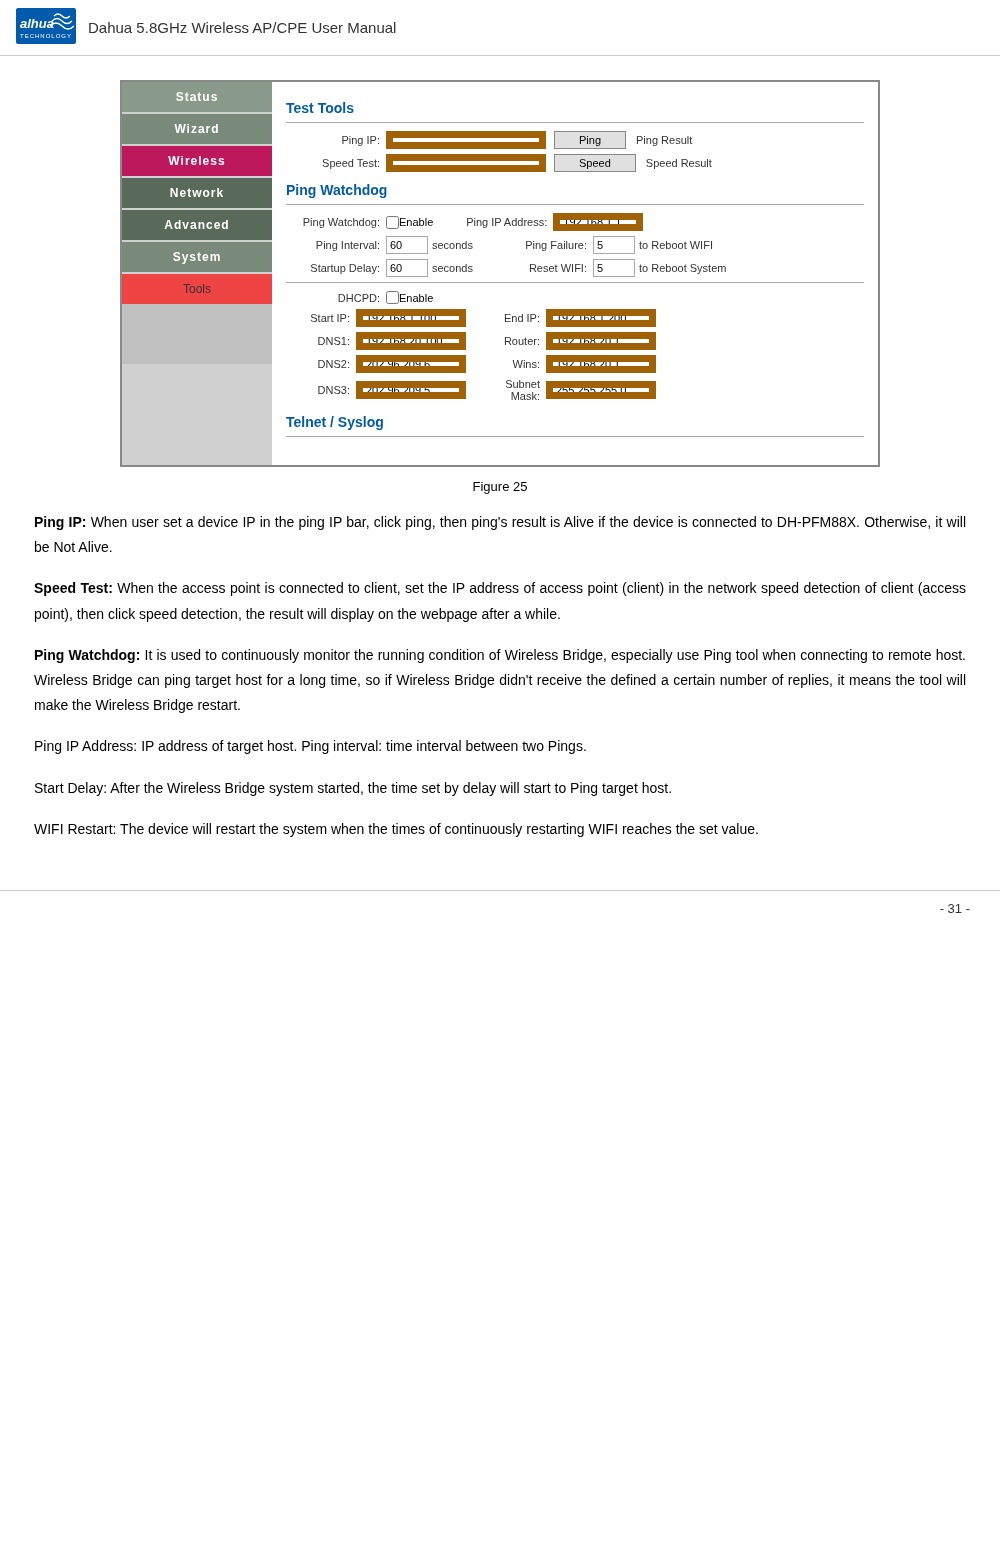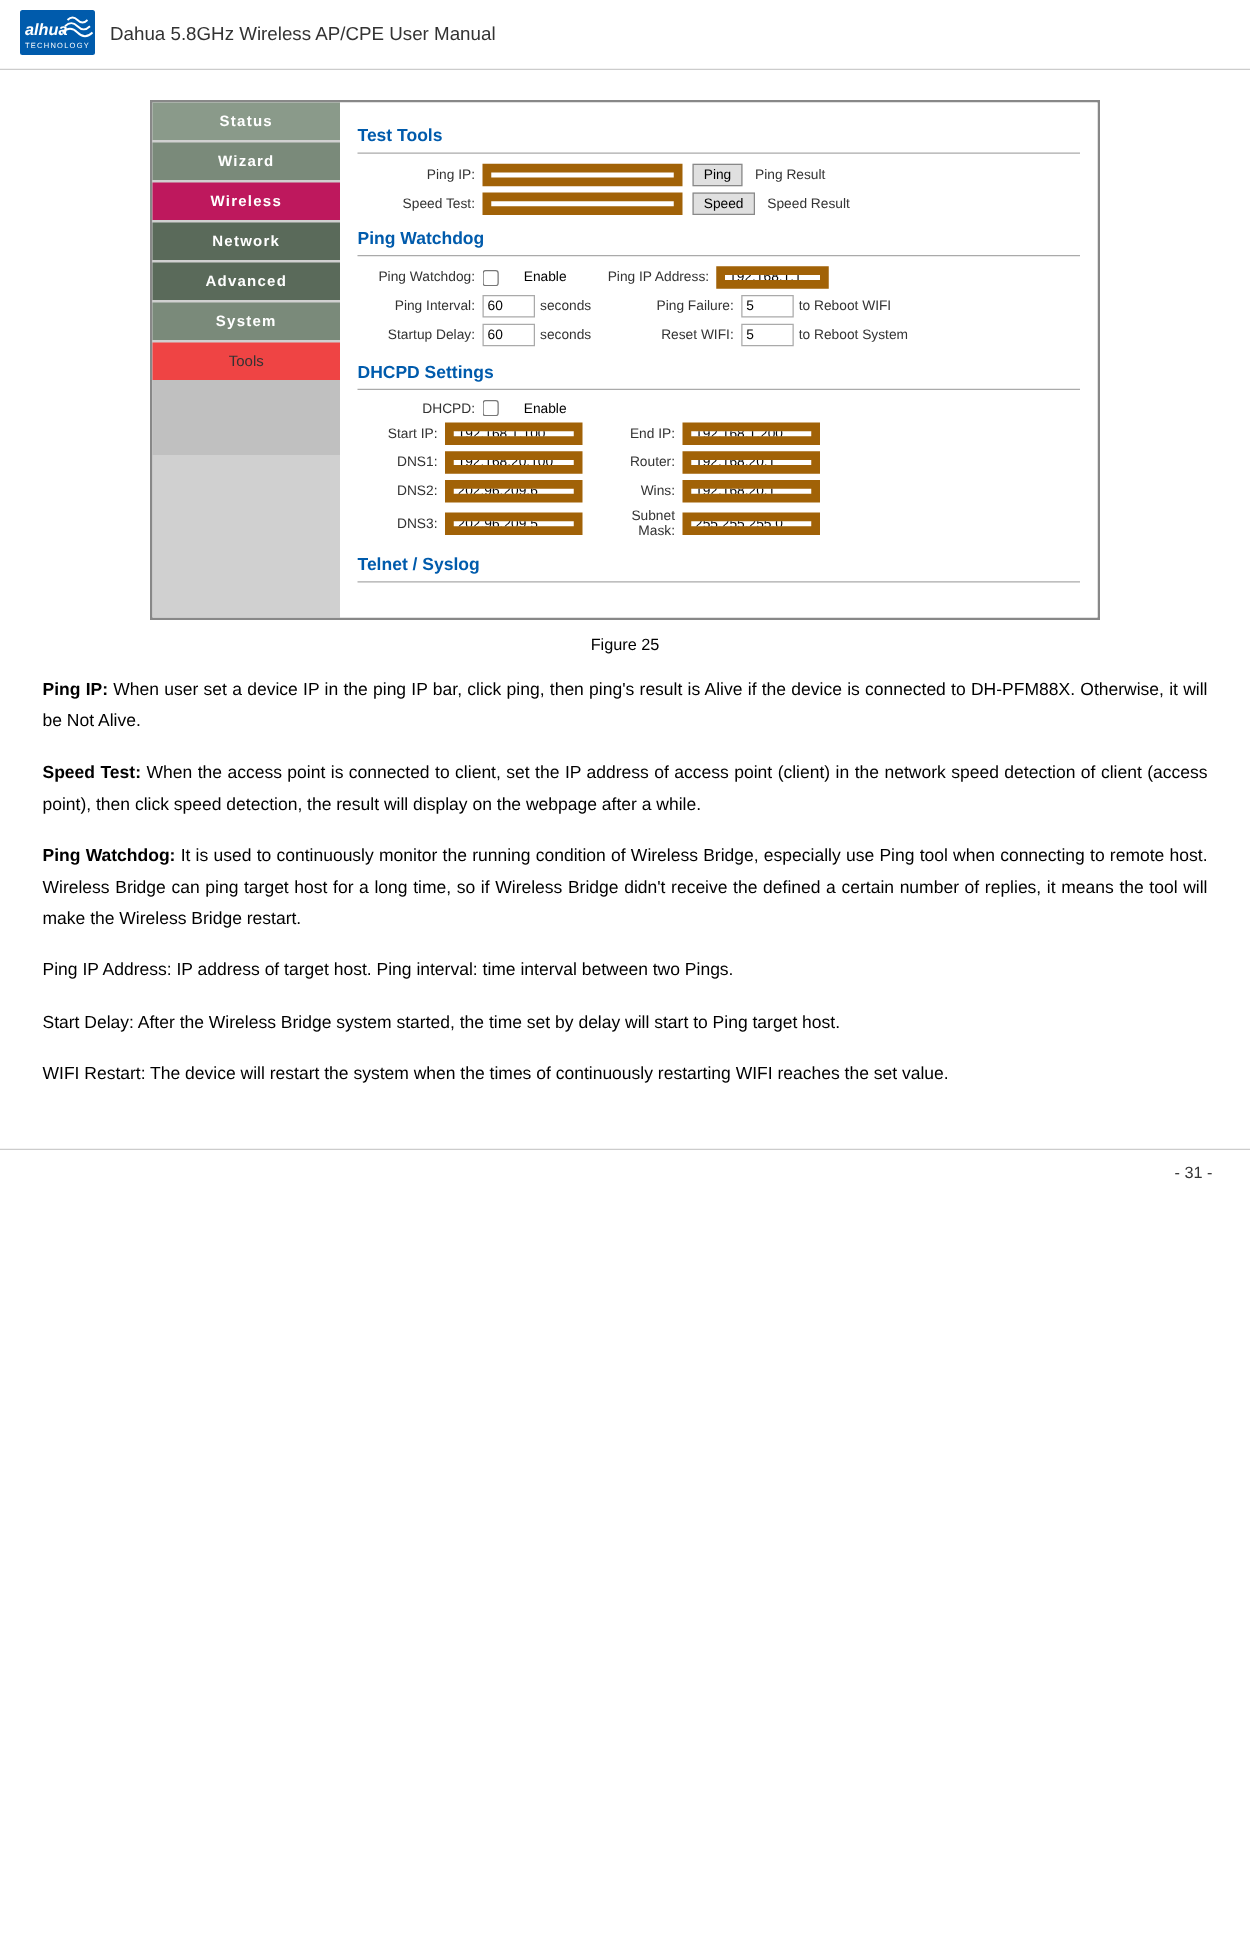--- a/index.html
+++ b/index.html
@@ -129,41 +129,41 @@
     .form-input-sm {
       border: 1px solid #aaa;
       padding: 1px 3px;
       font-size: 11px;
       width: 42px;
       height: 18px;
     }
     .form-btn {
       background: #e0e0e0;
       border: 1px solid #888;
-      padding: 1px 8px;
+      padding: 1px 24px;
       font-size: 11px;
       cursor: pointer;
       height: 18px;
     }
     .form-unit {
       margin-left: 4px;
       font-size: 11px;
       color: #333;
     }
     .form-result-label {
       margin-left: 10px;
       font-size: 11px;
       color: #333;
     }
 
     
     .checkbox-row {
       display: flex;
       align-items: center;
-      gap: 20px;
+      gap: 0;
       font-size: 11px;
     }
 
     
     .figure-caption {
       text-align: center;
       font-size: 13px;
       margin: 8px 0 16px 0;
     }
 
@@ -269,21 +269,20 @@
 
       <div class="form-row">
         <span class="form-label">Startup Delay:</span>
         <input class="form-input-sm" type="text" value="60" style="">
         <span class="form-unit">seconds</span>
         <span class="form-label" style="width:120px;text-align:right;">Reset WIFI:</span>
         <input class="form-input-sm" type="text" value="5" style="">
         <span class="form-unit">to Reboot System</span>
       </div>
 
-      <div class="section-title" style="margin-top:12px;">DHCPD Settings</div>
       <hr class="section-divider">
 
       <div class="form-row">
         <span class="form-label">DHCPD:</span>
         <div class="checkbox-row">
           <input type="checkbox" style="">
           <span>Enable</span>
         </div>
       </div>
 

